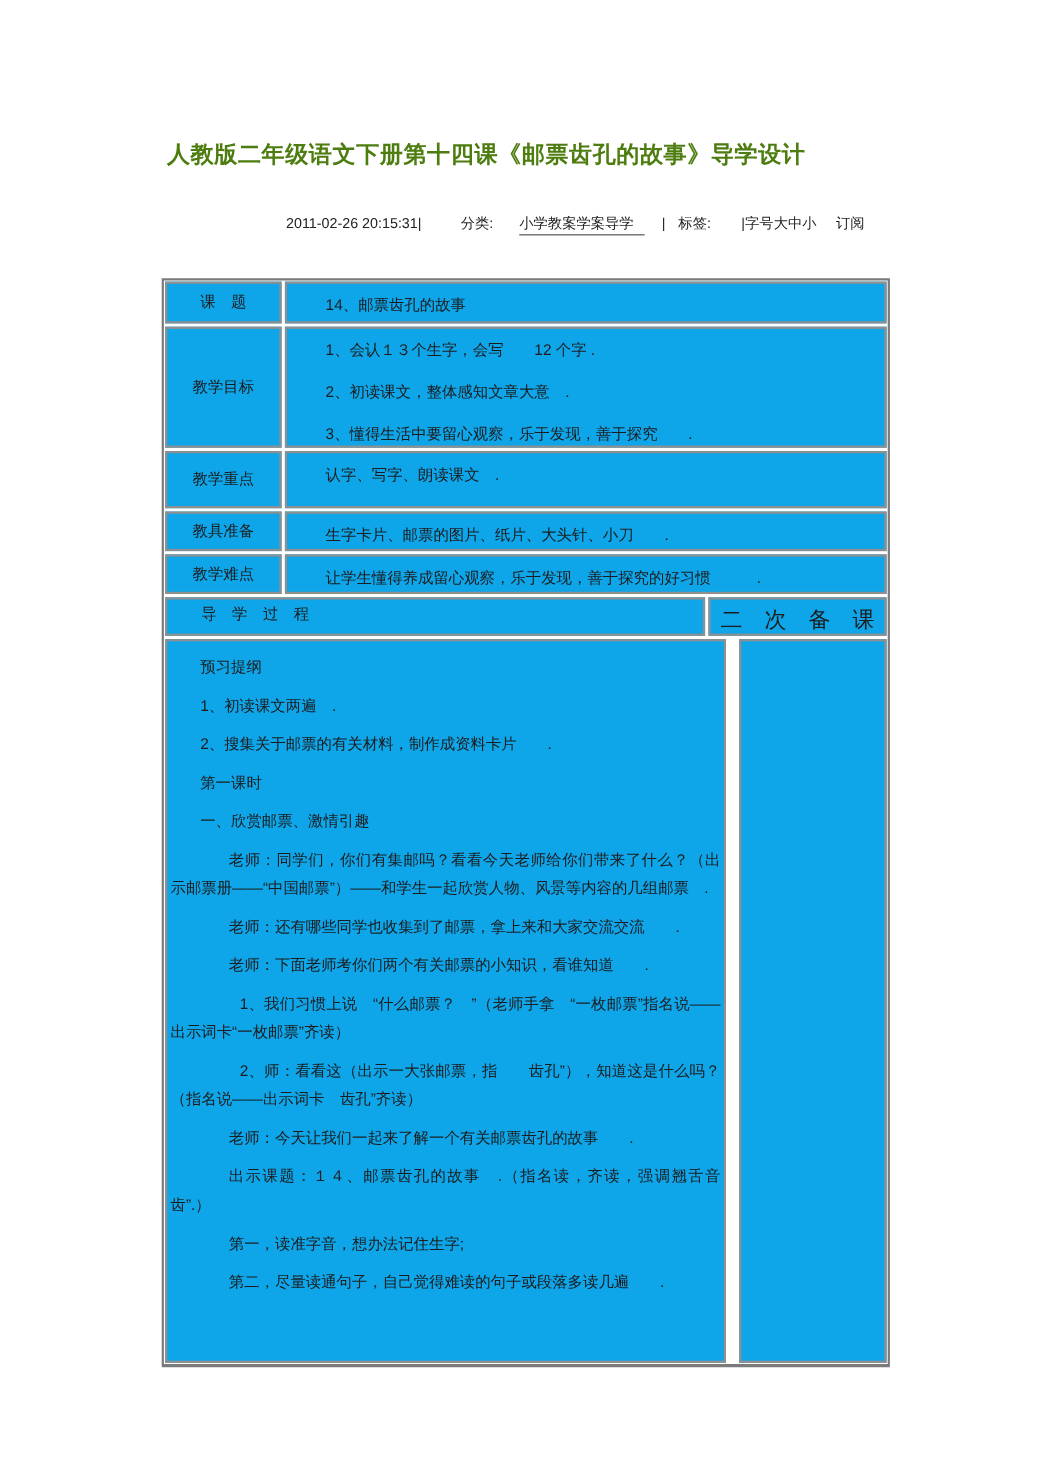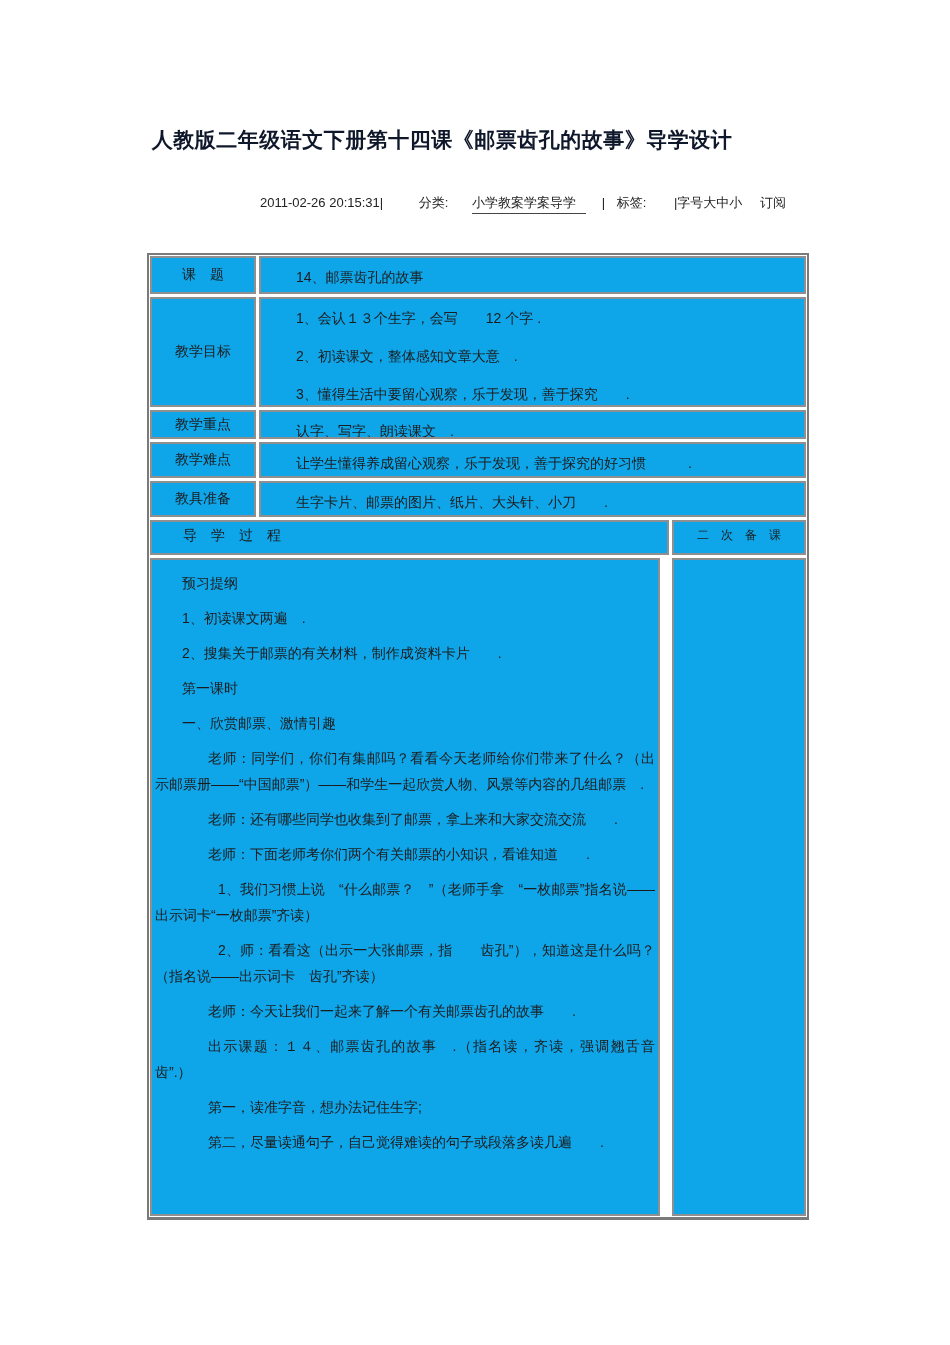--- a/index.html
+++ b/index.html
@@ -3,21 +3,21 @@
 <meta charset="utf-8">
 <style>
   html,body{margin:0;padding:0;}
   body{
     width:950px;height:1345px;background:#ffffff;position:relative;
     font-family:"Liberation Sans", sans-serif;color:#1c1c1c;overflow:hidden;
   }
   .page-title{
     position:absolute;top:126px;left:0;width:950px;box-sizing:border-box;
     padding-right:66px;text-align:center;font-size:21px;font-weight:bold;
-    letter-spacing:0.5px;color:#0f172a;
+    letter-spacing:0.5px;color:#4d7c0f;
   }
   .meta-line{
     position:absolute;top:194px;left:0;width:950px;text-align:center;
     font-size:13px;color:#222;white-space:nowrap;padding-left:48px;
   }
   .meta-line .seg{display:inline-block;}
   .m-cat-label{margin-left:32px;}
   .m-cat-link{margin-left:20px;border-bottom:1px solid #444;padding:0 10px 1px 0;}
   .m-pipe{margin-left:12px;}
   .m-tags{margin-left:8px;}
@@ -30,27 +30,27 @@
   }
   .trow{display:flex;gap:3px;margin-bottom:3px;}
   .trow:last-child{margin-bottom:0;gap:12px;}
   .cell{border:2px solid #8f8f8f;box-sizing:border-box;background:#0ea5e9;}
   .label-cell{
     width:106px;flex:none;display:flex;align-items:center;justify-content:center;
     font-size:14px;text-align:center;
   }
   .content-cell{flex:1;font-size:14px;overflow:hidden;}
   .content-cell p{margin:6px 0 12px 0;padding-left:35px;line-height:26px;}
-  .r1{height:38px;} .r2{height:110px;} .r3{height:29px;} .r4{height:36px;}
+  .r1{height:38px;} .r2{height:110px;} .r3{height:52px;} .r4{height:36px;}
   .r5{height:36px;} .r6{height:35px;} .r7{height:658px;}
   .process-header-cell{
     flex:1;font-size:14px;padding:5px 0 0 31px;box-sizing:border-box;
   }
   .notes-header-cell{
-    width:134px;flex:none;text-align:center;font-size:12px;padding-top:5px;
+    width:162px;flex:none;text-align:center;font-size:20px;padding-top:5px;
     box-sizing:border-box;
   }
   .process-cell{
     flex:1;font-size:14px;padding:1px 3px;box-sizing:border-box;overflow:hidden;
   }
   .process-cell p{margin:9px 0;line-height:26px;text-align:justify;}
   .process-cell p.ind-1{text-indent:27px;}
   .process-cell p.ind-2{text-indent:53px;}
   .process-cell p.ind-3{text-indent:63px;}
   .notes-cell{width:134px;flex:none;}
@@ -89,30 +89,30 @@
   </div>
 
   <div class="trow">
     <div class="cell label-cell r3">教学重点</div>
     <div class="cell content-cell r3">
         <p>认字、写字、朗读课文　.</p>
       </div>
   </div>
 
   <div class="trow">
-    <div class="cell label-cell r4">教学难点</div>
-    <div class="cell content-cell r4">
-        <p>让学生懂得养成留心观察，乐于发现，善于探究的好习惯　　　.</p>
+    <div class="cell label-cell r5">教具准备</div>
+    <div class="cell content-cell r5">
+        <p>生字卡片、邮票的图片、纸片、大头针、小刀　　.</p>
       </div>
   </div>
 
   <div class="trow">
-    <div class="cell label-cell r5">教具准备</div>
-    <div class="cell content-cell r5">
-        <p>生字卡片、邮票的图片、纸片、大头针、小刀　　.</p>
+    <div class="cell label-cell r4">教学难点</div>
+    <div class="cell content-cell r4">
+        <p>让学生懂得养成留心观察，乐于发现，善于探究的好习惯　　　.</p>
       </div>
   </div>
 
   <div class="trow">
     <div class="cell process-header-cell r6">导　学　过　程</div>
     <div class="cell notes-header-cell r6">二　次　备　课</div>
   </div>
 
   <div class="trow">
     <div class="cell process-cell r7">

